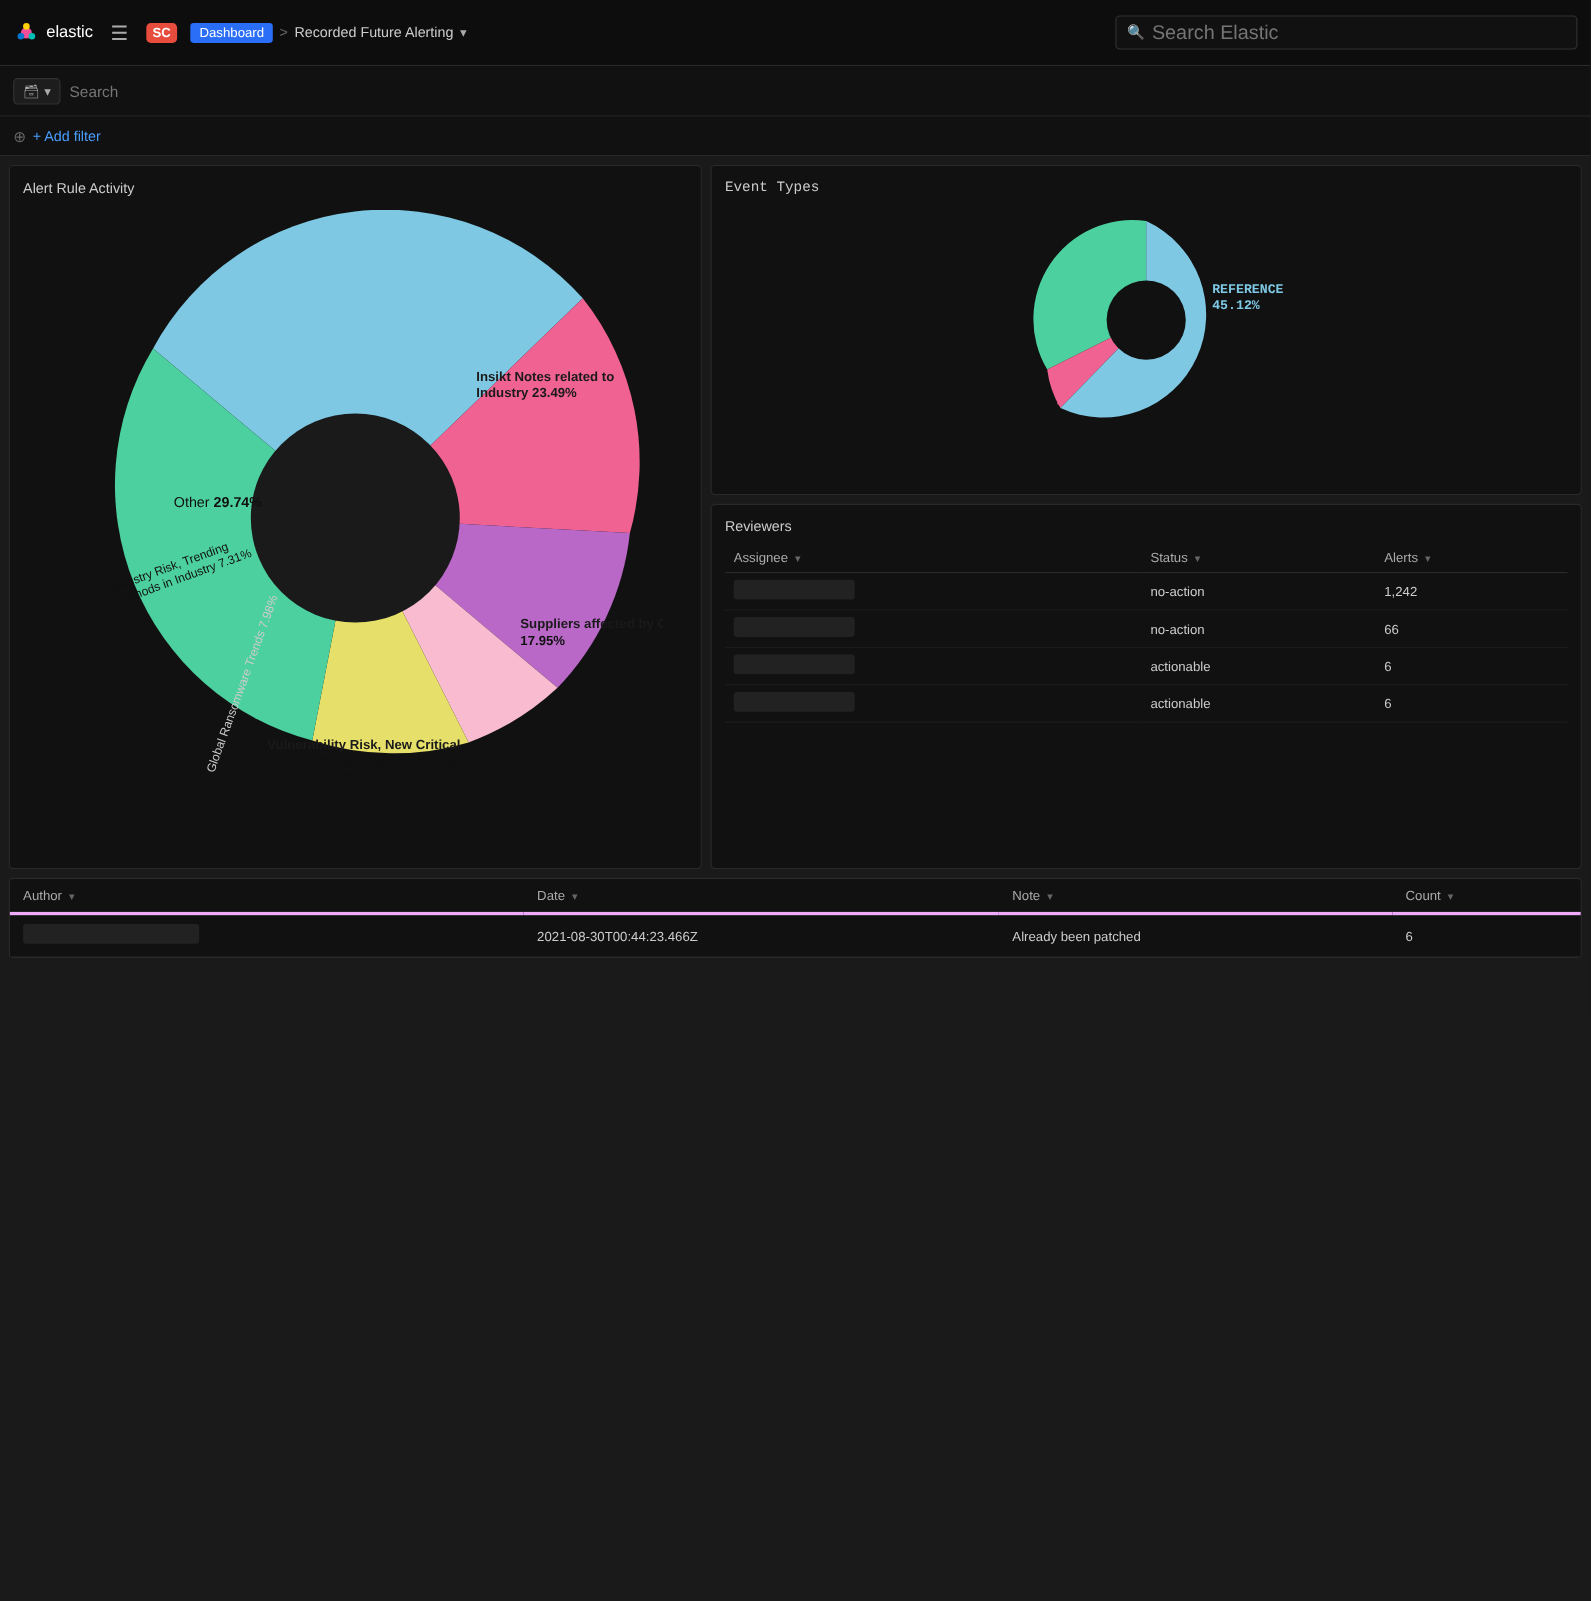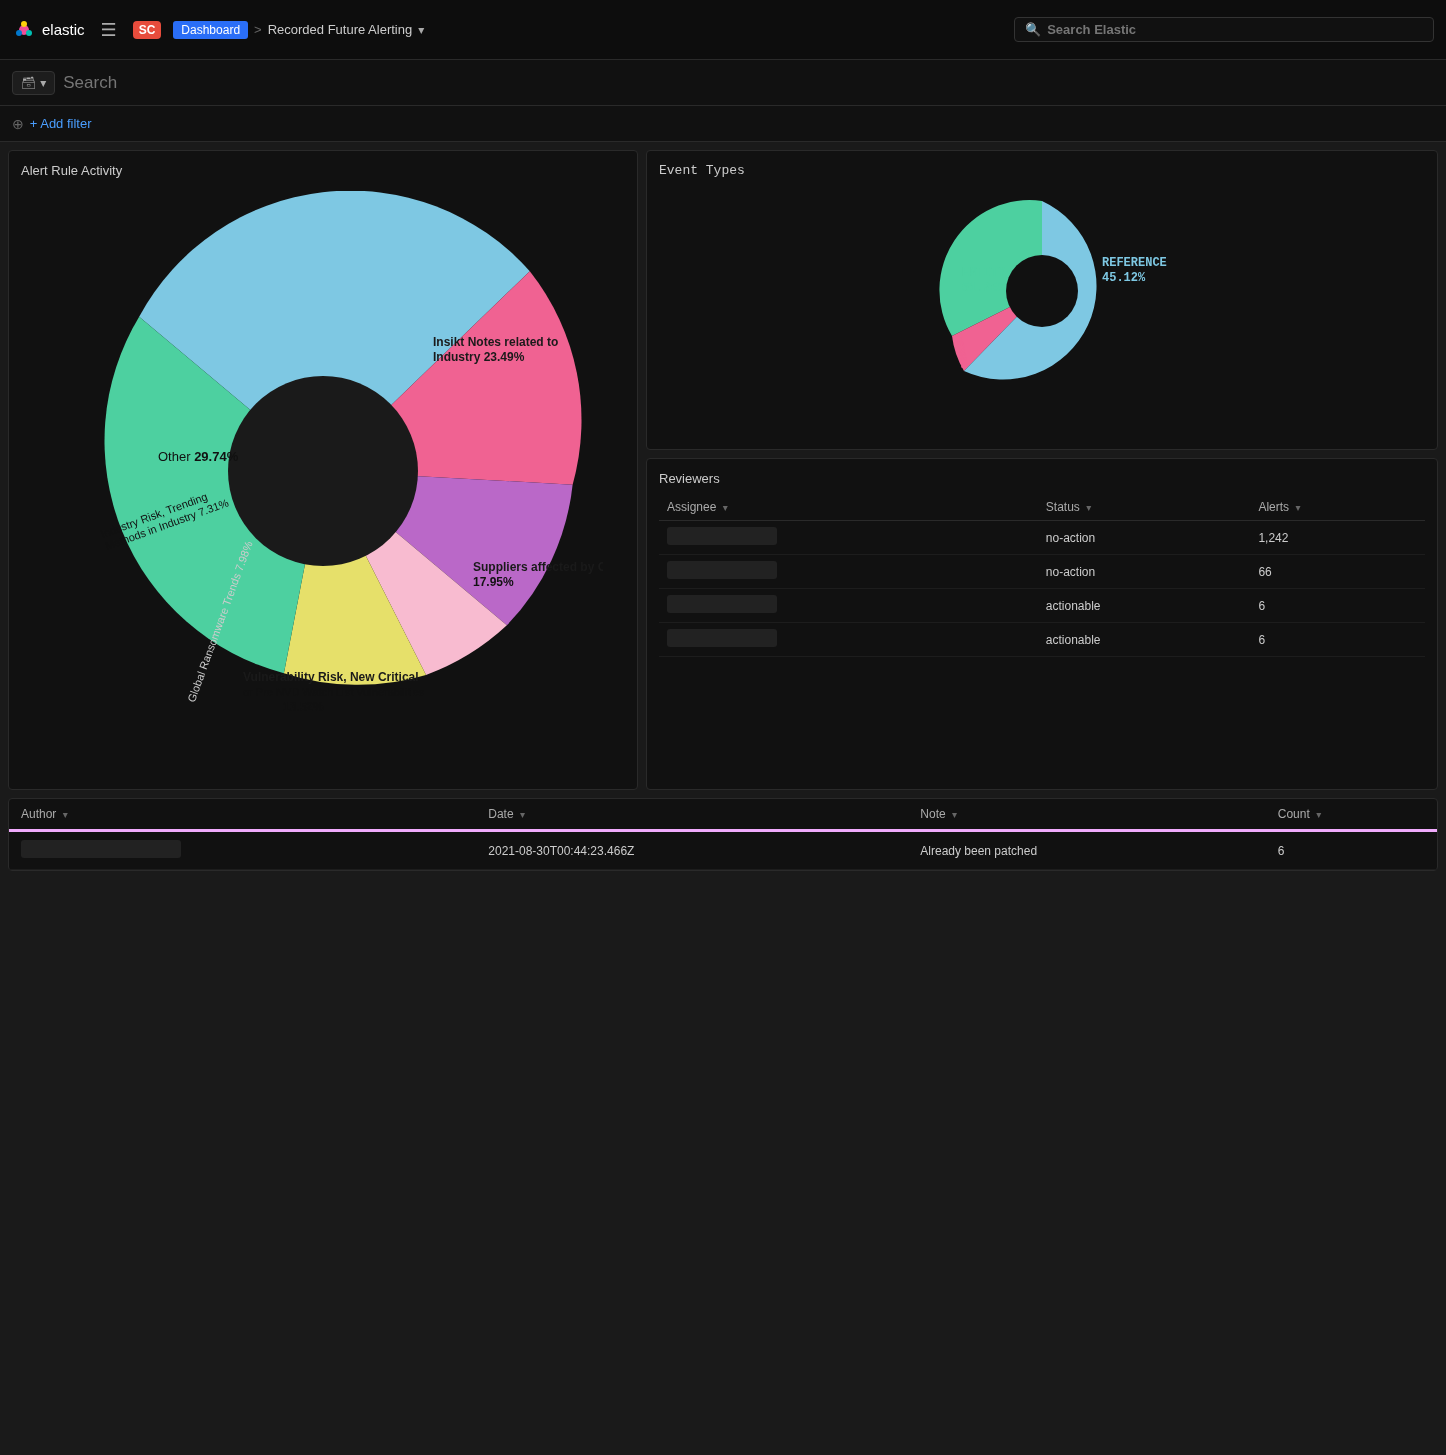--- a/index.html
+++ b/index.html
@@ -79,23 +79,22 @@
       align-items: center;
       padding: 4px 10px;
       gap: 6px;
       width: 420px;
     }
     .search-bar-top input {
       background: transparent;
       border: none;
       outline: none;
       color: #eab308;
-      font-size: 13px;
+      font-size: 18px;
       width: 100%;
-      font-weight: bold;
     }
     .search-icon-top { color: #666; font-size: 13px; }
 
     
     .secondary-bar {
       background: #111;
       height: 46px;
       display: flex;
       align-items: center;
       padding: 0 12px;
@@ -113,21 +112,21 @@
       cursor: pointer;
       color: #aaa;
       font-size: 12px;
     }
     .search-main-input {
       flex: 1;
       background: transparent;
       border: none;
       outline: none;
       color: #7dd3fc;
-      font-size: 17px;
+      font-size: 14px;
     }
 
     
     .filter-bar {
       background: #111;
       height: 36px;
       display: flex;
       align-items: center;
       padding: 0 12px;
       border-bottom: 1px solid #2a2a2a;

